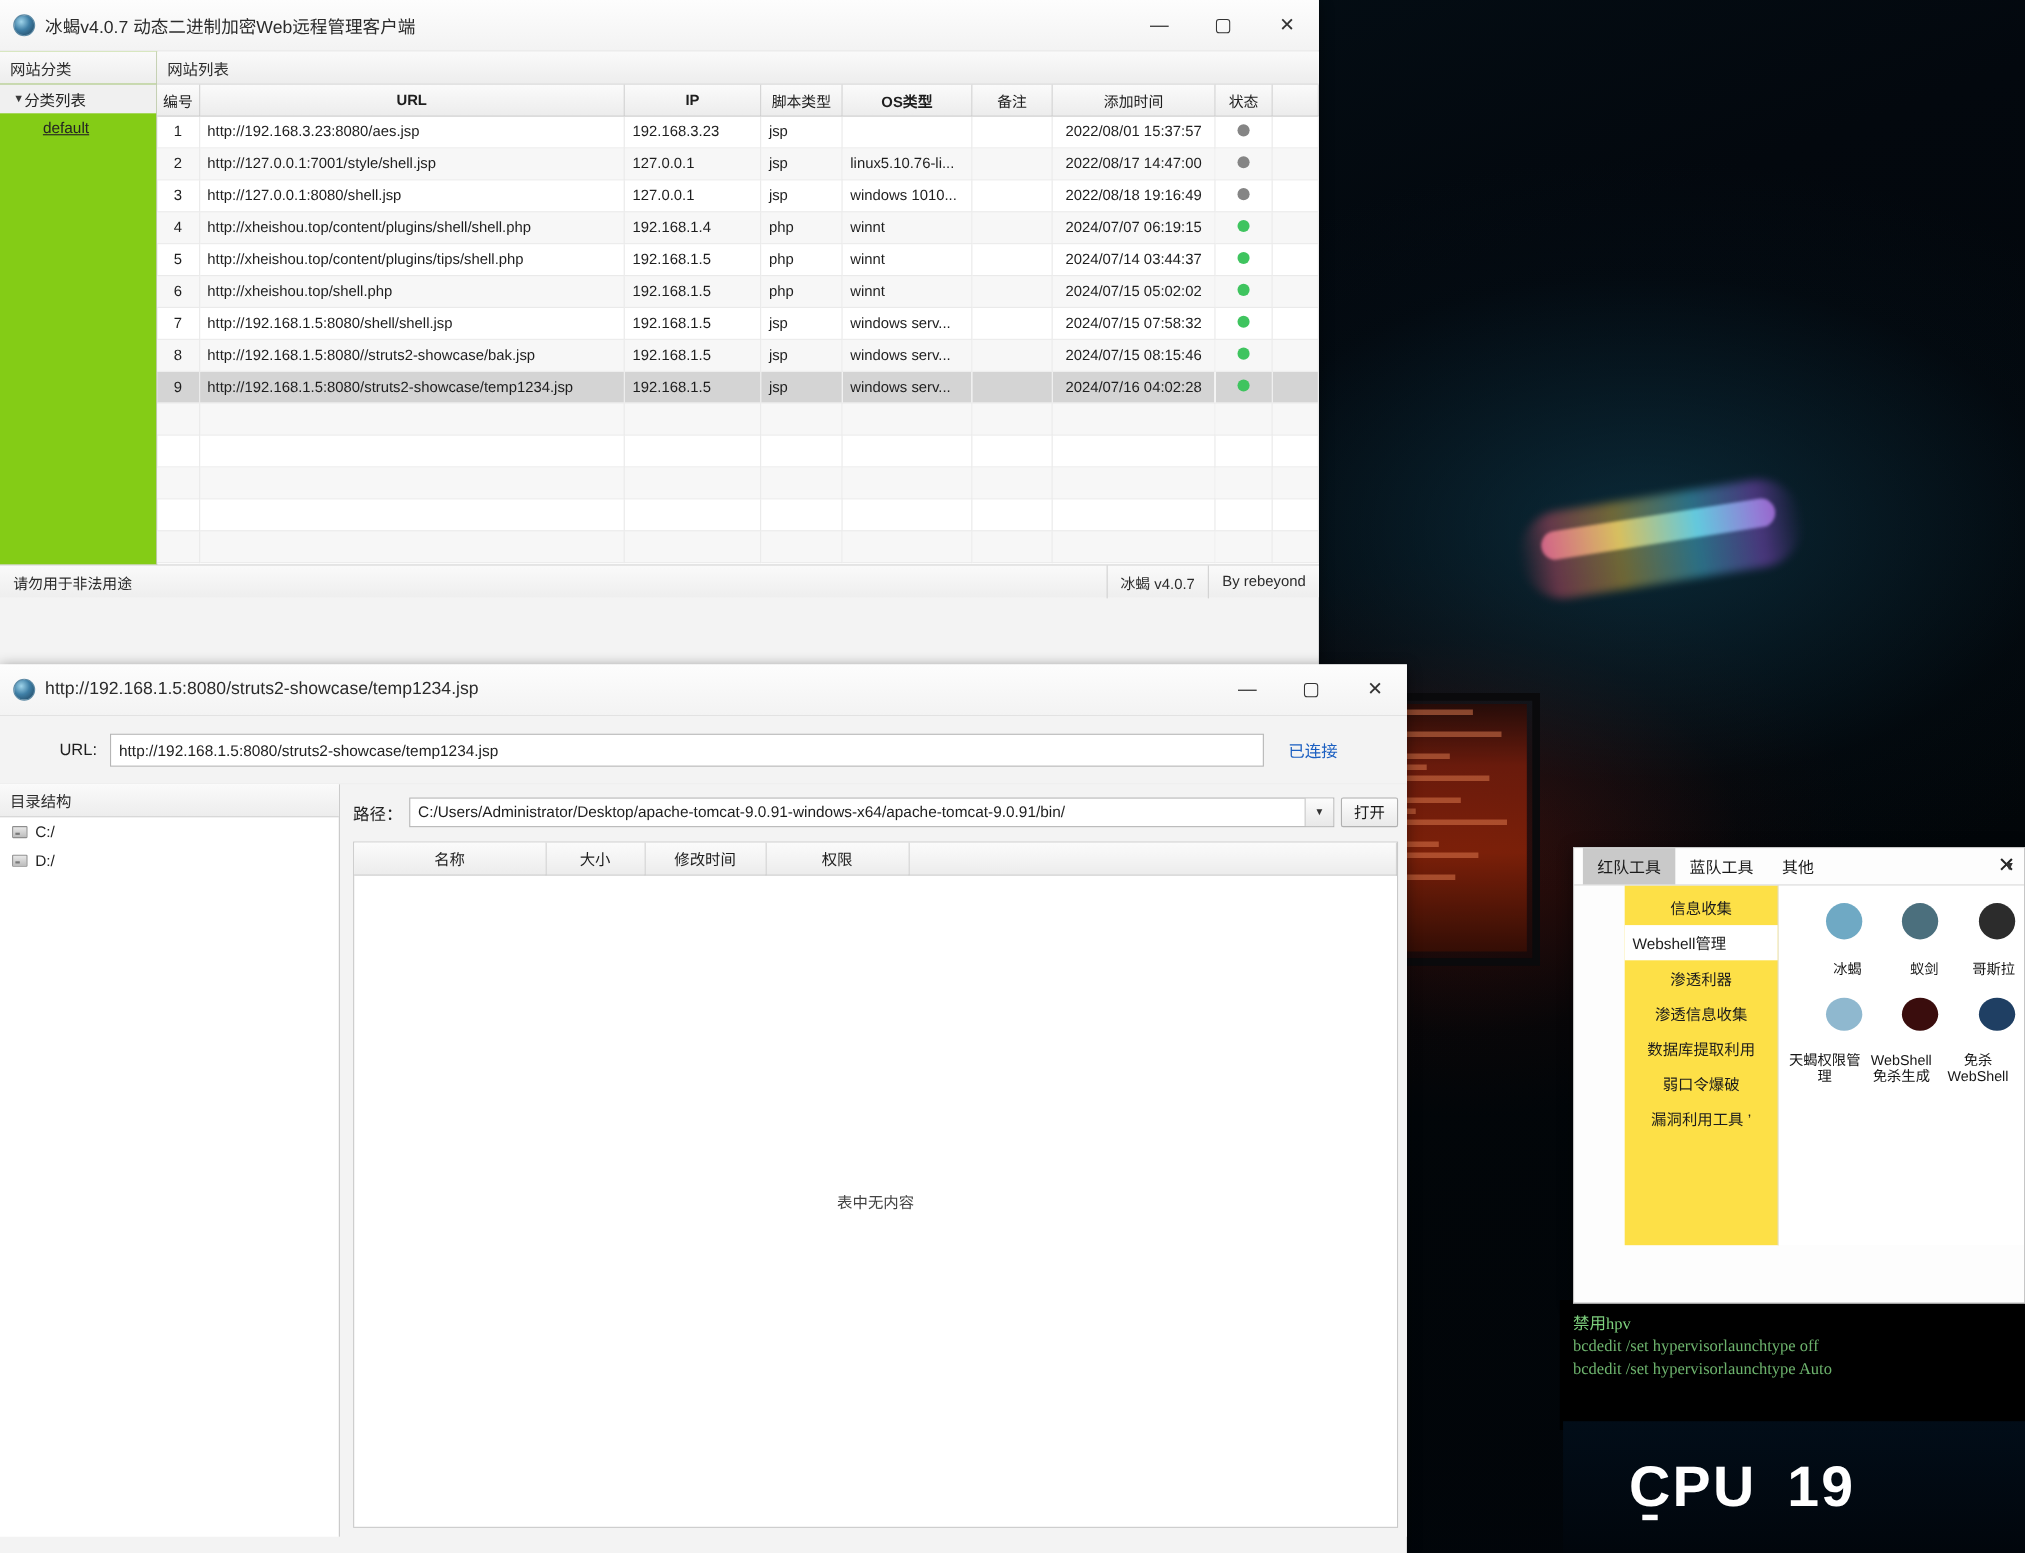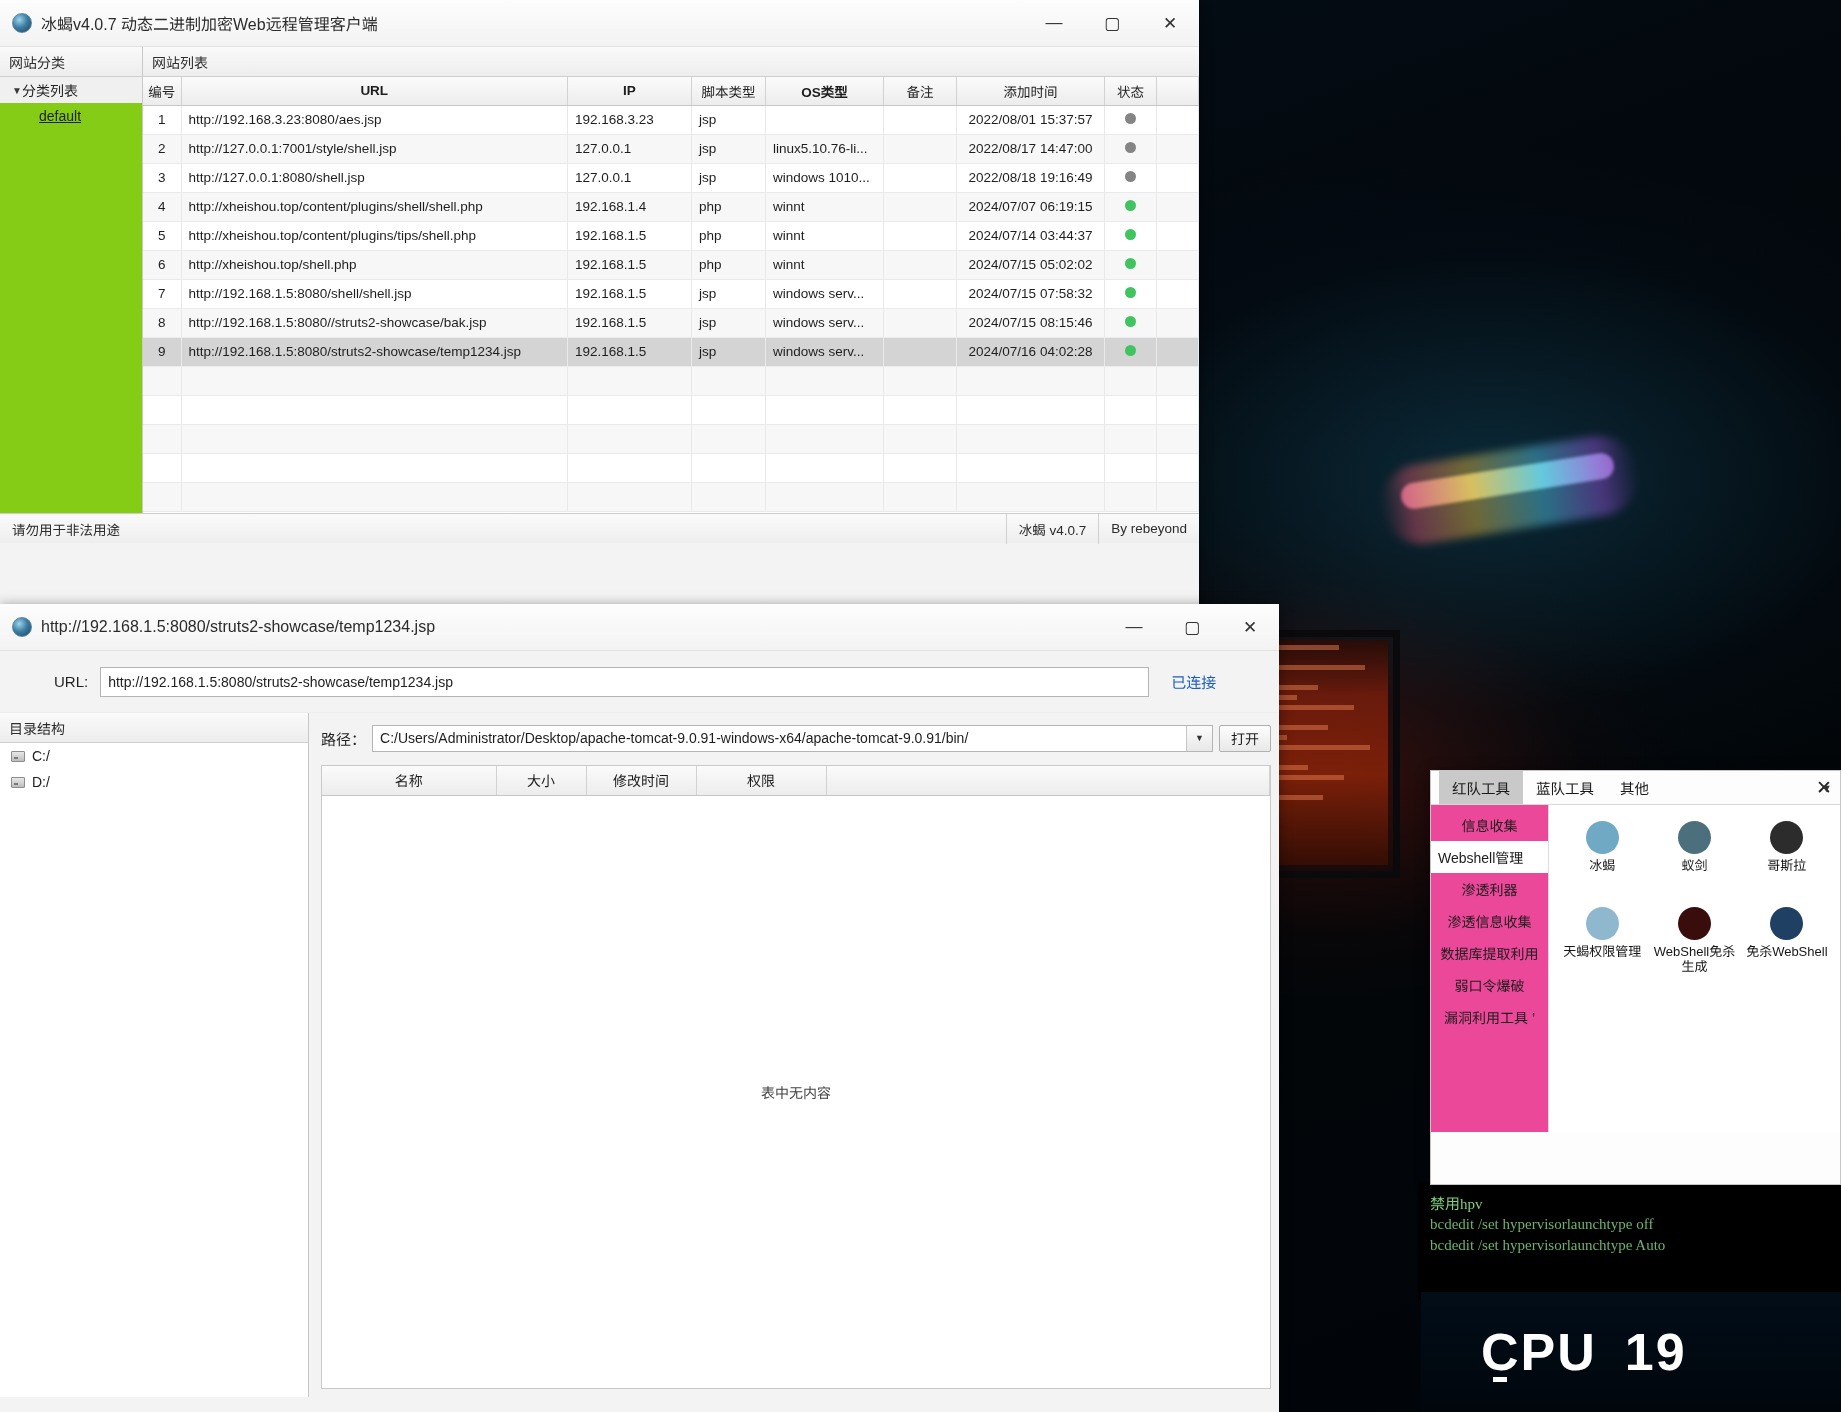--- a/index.html
+++ b/index.html
@@ -323,36 +323,37 @@
     display: flex; align-items: center; border-bottom: 1px solid #d9d9d9;
     padding-left: 8px; position: relative;
   }
   .ttab { padding: 6px 13px; font-size: 14.5px; color: #1a1a1a; }
   .ttab.active { background: #c9c9c9; }
   #tools-tabs .scroll-arrow {
     margin-left: auto; margin-right: 8px; font-size: 11px; color: #333;
   }
   #tools-body { display: flex; height: 327px; }
   #tools-side {
-    width: 118px; background: #ec4899; border-right: 1px solid #dcdcdc;
+    width: 140px; background: #fde047; border-right: 1px solid #dcdcdc;
     padding-top: 4px;
+    margin-left: 46px;
   }
   .tside {
     height: 32px; display: flex; align-items: center; justify-content: center;
     font-size: 14px; color: #1c1c1c;
   }
   .tside.active { background: #fff; justify-content: flex-start; padding-left: 7px; }
   #tools-grid {
     flex: 1; background: #fff; padding: 10px 8px 0 8px;
     display: grid; grid-template-columns: repeat(3, 1fr);
     grid-auto-rows: 86px; gap: 0 2px;
     align-content: start;
   }
   .tool {
-    display: flex; flex-direction: column; align-items: center; gap: 5px;
+    display: flex; flex-direction: column; align-items: flex-end; gap: 20px;
     padding-top: 6px;
   }
   .tool .glyph {
     width: 33px; height: 33px; border-radius: 50%;
     display: flex; align-items: center; justify-content: center;
     font-size: 16px; color: #fff;
   }
   .tool .cap {
     font-size: 13px; color: #161616; text-align: center; line-height: 1.15;
     max-width: 86px;

